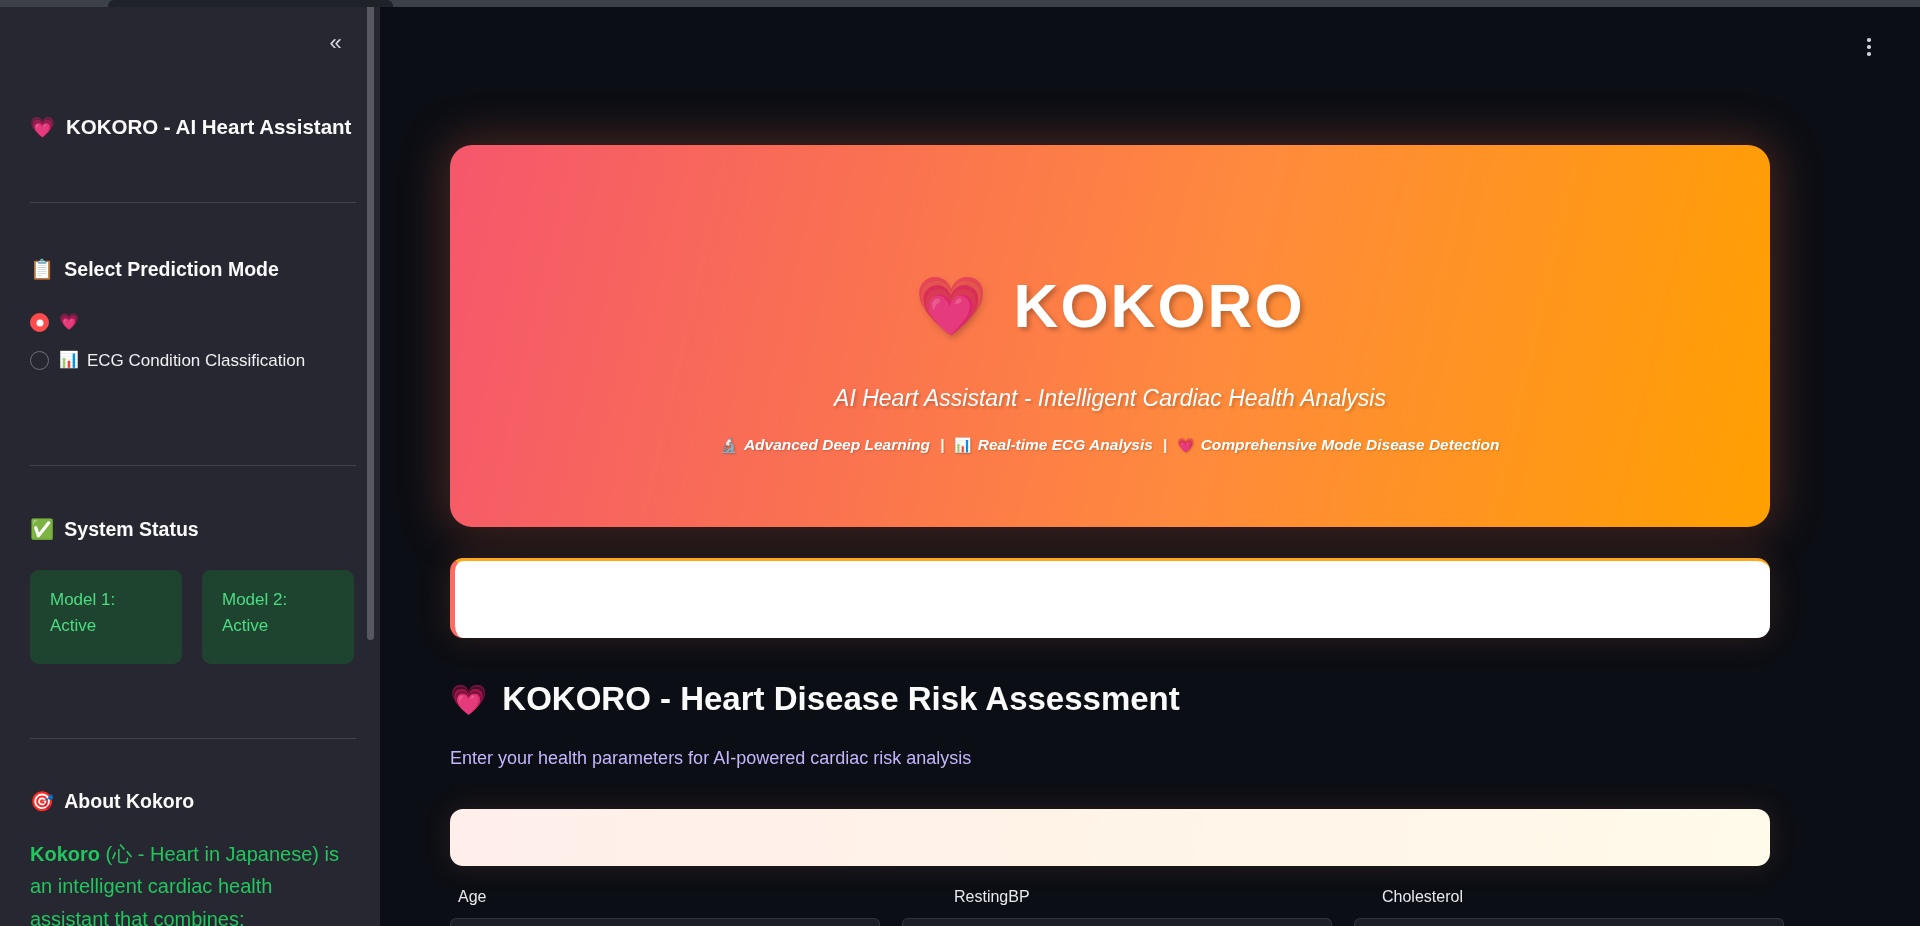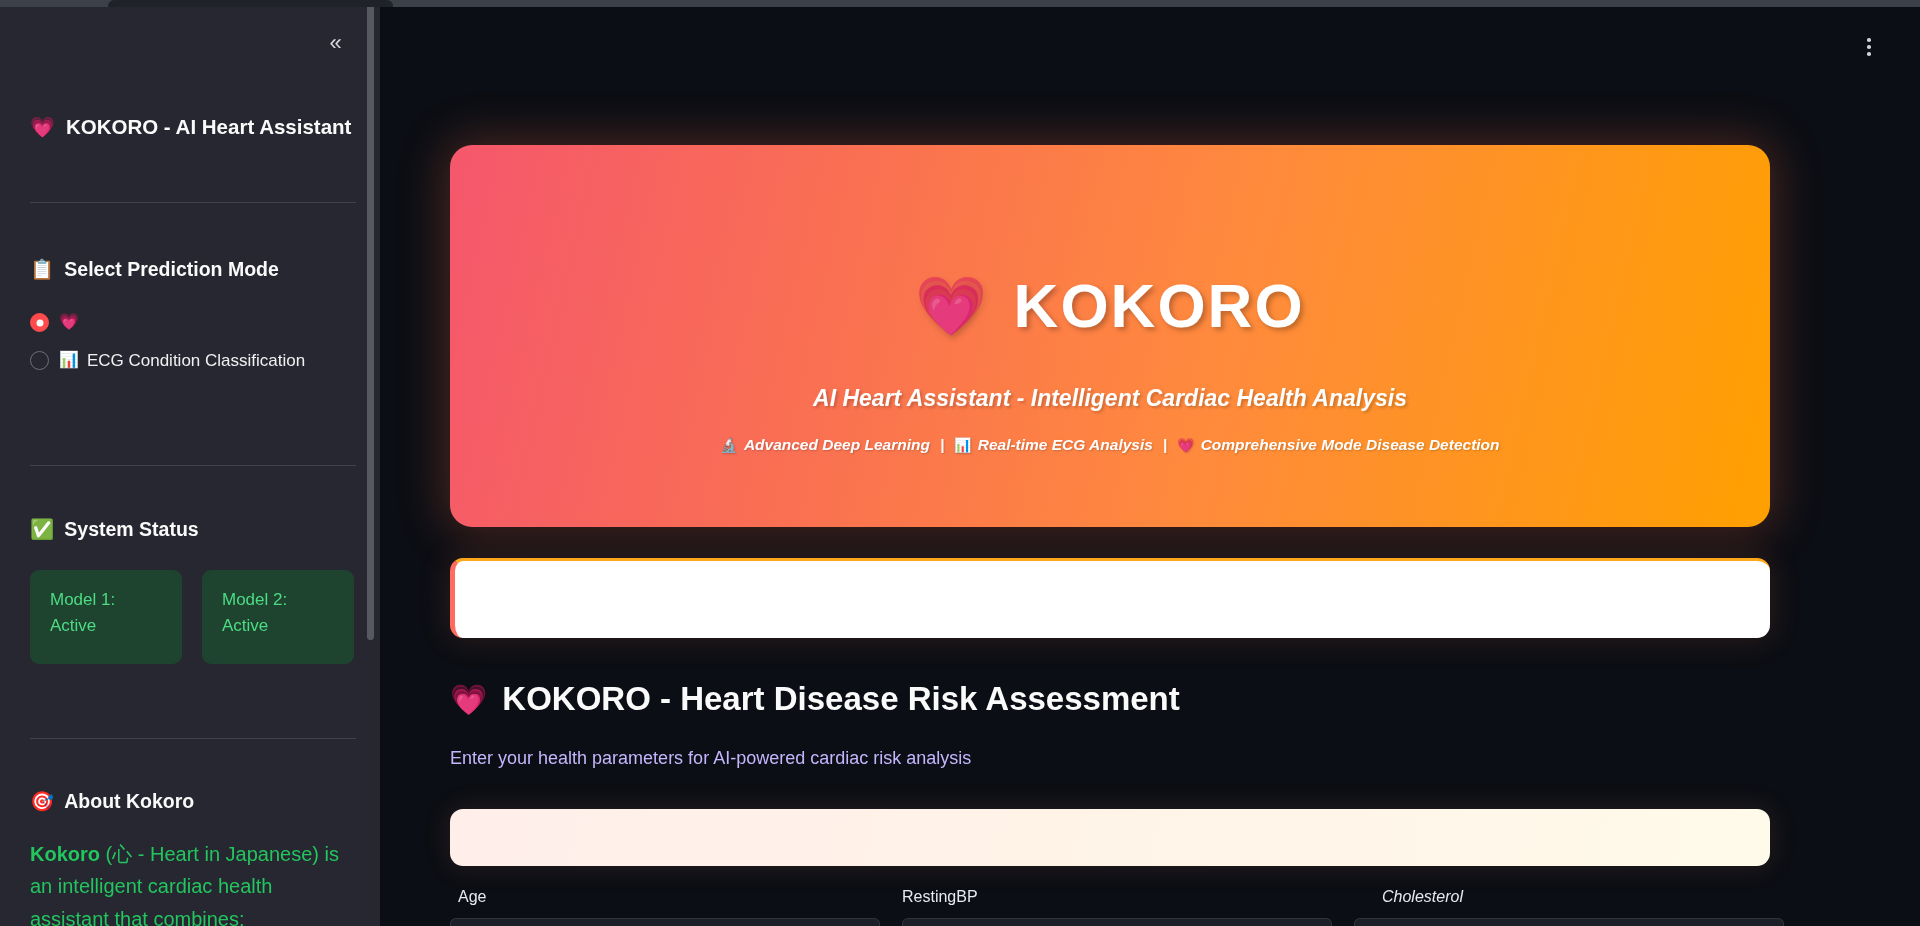--- a/index.html
+++ b/index.html
@@ -159,21 +159,21 @@
     margin-top: 52px;
   }
   .hero-title .emoji { font-size: 58px; filter: drop-shadow(2px 3px 3px rgba(0,0,0,.22)); }
   .hero-title .word {
     font-size: 62px; font-weight: bold; color: #ffffff;
     letter-spacing: 2px;
     text-shadow: 3px 3px 5px rgba(0,0,0,.25);
   }
   .hero-sub {
     margin-top: 44px;
-    font-size: 23px; font-style: italic; font-weight: bold; color: #ffffff;
+    font-size: 23px; font-style: italic; font-weight: normal; color: #ffffff;
     text-shadow: 2px 2px 3px rgba(0,0,0,.2);
     text-align: center;
   }
   .hero-feats {
     margin-top: 24px;
     font-size: 15.5px; font-style: italic; font-weight: bold; color: #ffffff;
     text-shadow: 1px 1px 2px rgba(0,0,0,.2);
     display: flex; align-items: center; gap: 6px; flex-wrap: nowrap;
   }
   .hero-feats .emoji { font-size: 14px; font-style: normal; }
@@ -213,22 +213,22 @@
 
   .form-labels {
     position: absolute; left: 70px; top: 888px;
     width: 1320px; height: 38px;
     display: flex;
   }
   .form-label {
     font-size: 16px; color: #e8e9ee;
   }
   .fl-1 { position: absolute; left: 8px;   top: 0; }
-  .fl-2 { position: absolute; left: 452px; top: 0; }
-  .fl-3 { position: absolute; left: 932px; top: 0; font-style: italic; }
+  .fl-2 { position: absolute; left: 504px; top: 0; }
+  .fl-3 { position: absolute; left: 932px; top: 0; }
 
   .field-stub {
     position: absolute; top: 30px; height: 8px;
     border-radius: 6px 6px 0 0; background: #1c1f27;
     border: 1px solid #31343d; border-bottom: none;
   }
   .fs-1 { left: 0px;   width: 430px; }
   .fs-2 { left: 452px; width: 430px; }
   .fs-3 { left: 904px; width: 430px; }
 </style>

